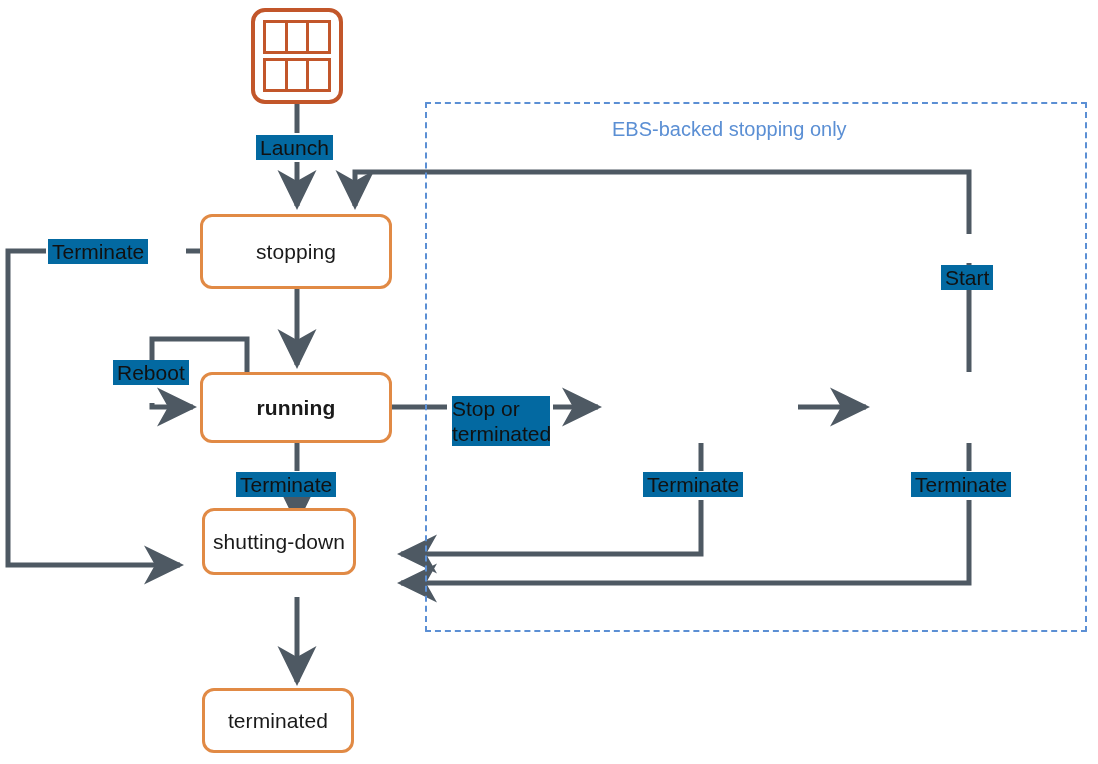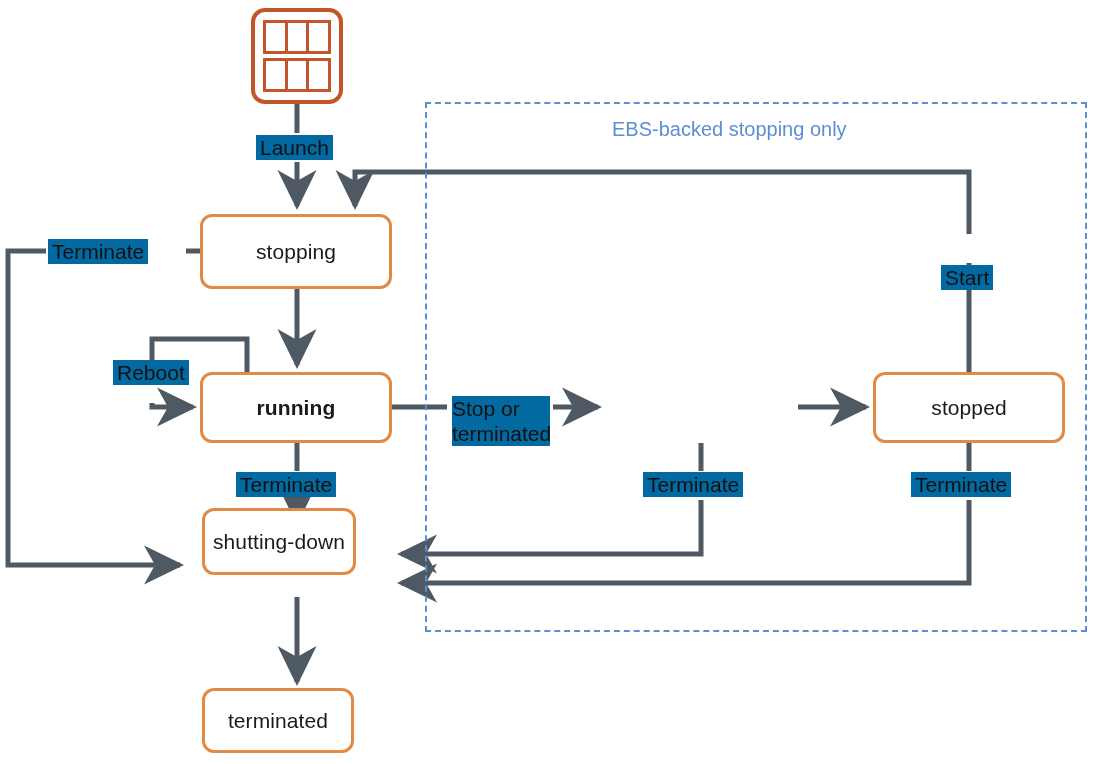--- a/index.html
+++ b/index.html
@@ -94,21 +94,20 @@
       <div class="inst-cell"></div>
       <div class="inst-cell"></div>
     </div>
   </div>
 
   <div class="node" style="left:200px;top:214px;width:192px;height:75px;">stopping</div>
 
   <div class="node" style="left:200px;top:372px;width:192px;height:71px;font-weight:bold;">running</div>
 
 
-  <div class="node" style="left:873px;top:372px;width:192px;height:71px;">stopped</div>
 
   <div class="node" style="left:202px;top:508px;width:154px;height:67px;">shutting-down</div>
 
   <div class="node" style="left:202px;top:688px;width:152px;height:65px;">terminated</div>
 
   <div class="edge-label" style="left:256px;top:135px;">Launch</div>
 
   <div class="edge-label" style="left:48px;top:239px;">Terminate</div>
 
   <div class="edge-label" style="left:113px;top:360px;">Reboot</div>

